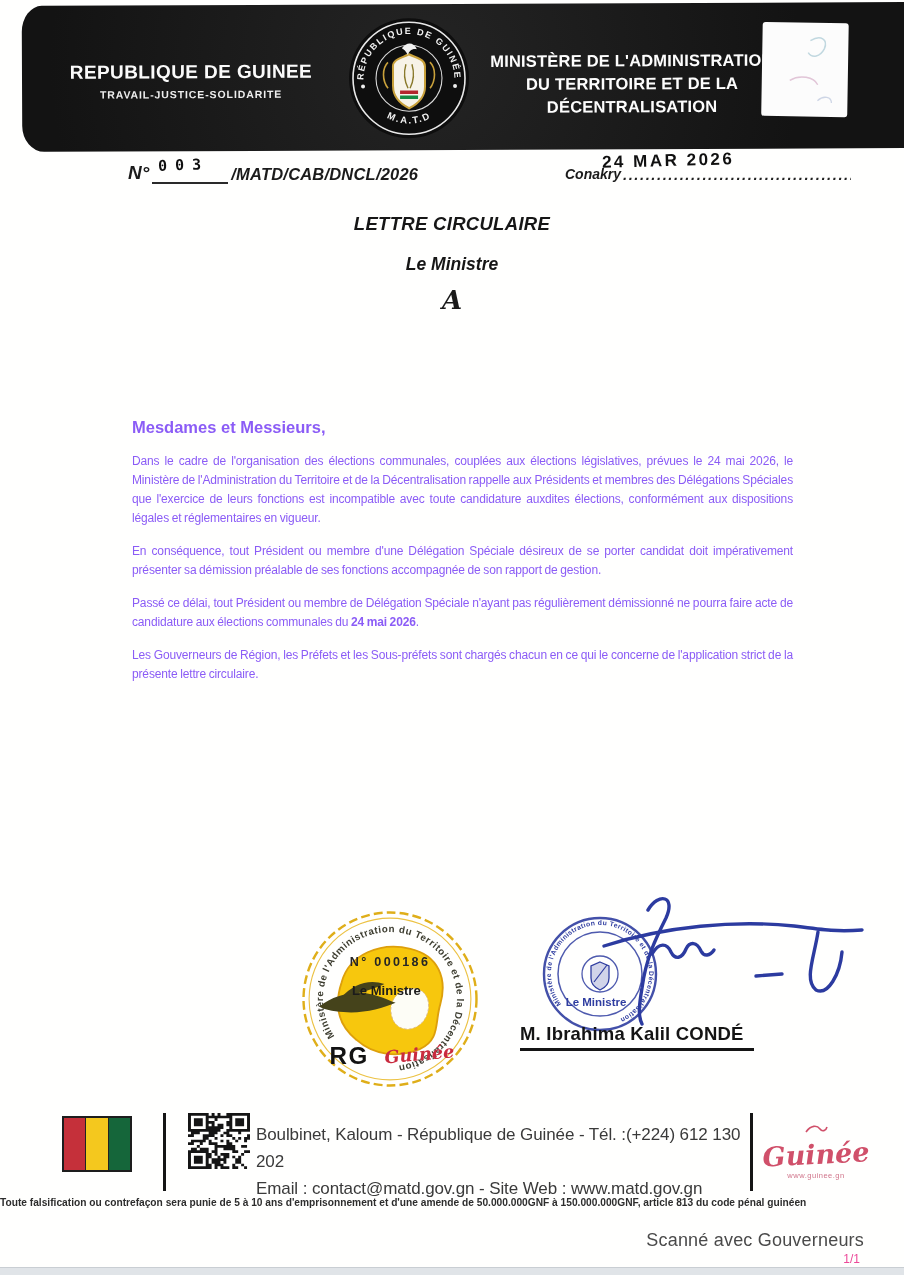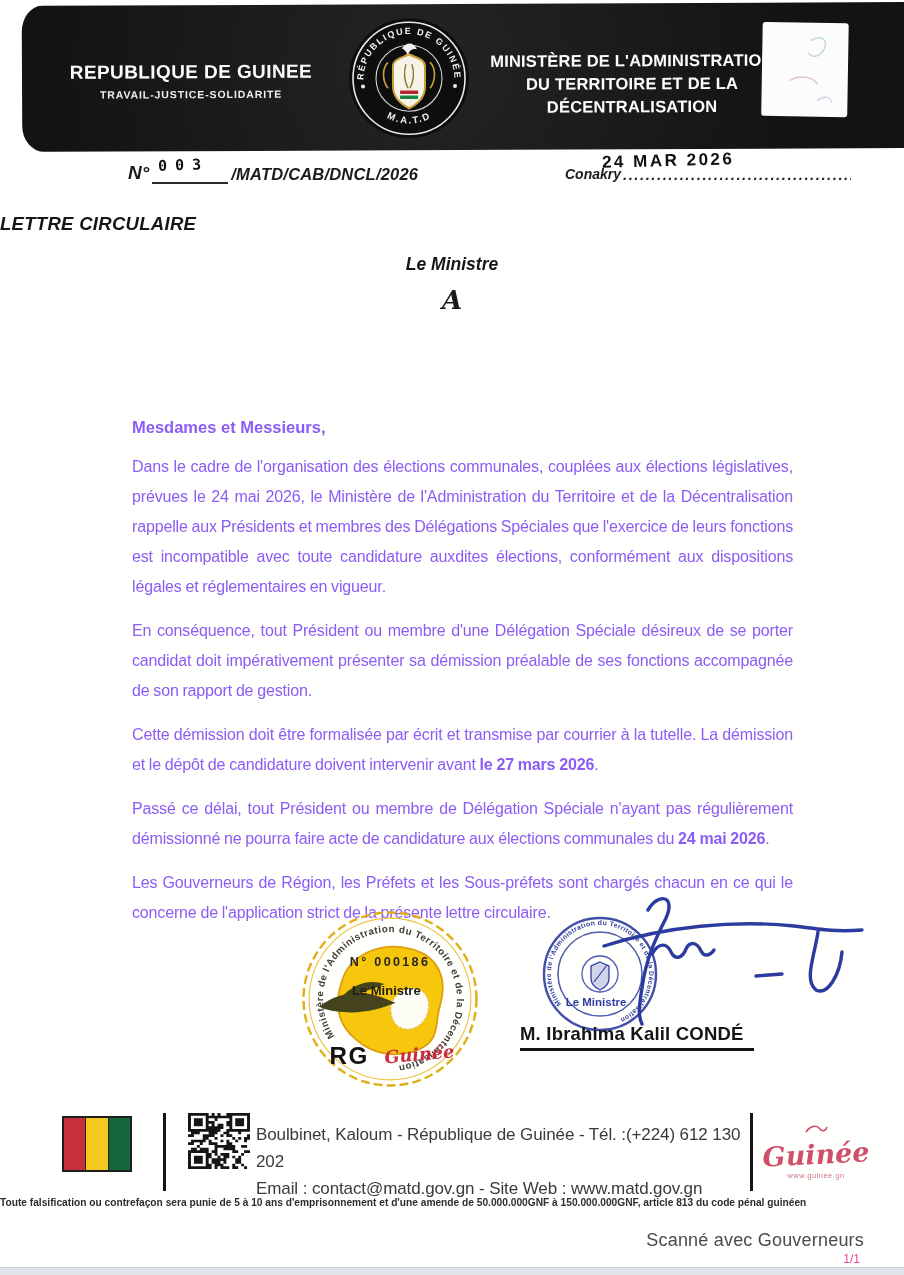--- a/index.html
+++ b/index.html
@@ -35,33 +35,33 @@
   .ref-right{position:absolute;left:540px;top:4px;display:flex;align-items:flex-end;
              font-style:italic;font-weight:bold;}
   .ref-city{font-size:14px;margin-left:25px;}
   .leader{position:relative;width:228px;height:22px;margin-left:2px;overflow:hidden;
           font-size:15px;font-weight:bold;letter-spacing:1.5px;color:#222;}
   .leader .dots{position:absolute;bottom:-1px;left:0;white-space:nowrap;}
   .date-stamp{position:absolute;left:62px;top:-9px;font-style:normal;font-size:17px;font-weight:bold;
               letter-spacing:2.5px;transform:rotate(-1.5deg);color:#101010;white-space:nowrap;}
 
   
-  .h-title{position:absolute;top:213px;left:0;width:100%;
+  .h-title{position:absolute;top:213px;left:0;width:100%;text-align:center;
            font-size:18.5px;font-weight:bold;font-style:italic;letter-spacing:.3px;color:#161616;}
   .h-from{position:absolute;top:254px;left:0;width:100%;text-align:center;
           font-size:17.5px;font-weight:bold;font-style:italic;color:#161616;}
   .h-a{position:absolute;top:285px;left:0;width:100%;text-align:center;
        font-family:"DejaVu Serif",serif;font-size:26px;font-weight:bold;font-style:italic;color:#1a1a1a;}
   .h-recips{position:absolute;top:333px;left:0;width:100%;text-align:center;
             font-size:18px;font-weight:bold;font-style:italic;line-height:30px;color:#141414;}
 
   
   .body{position:absolute;left:132px;top:416px;width:661px;color:#8b5cf6;}
   .salut{font-weight:bold;font-size:16.5px;line-height:23px;margin:0 0 13px;}
-  .para{font-size:16px;line-height:30px;text-align:justify;margin:0 0 14px;
+  .para{font-size:12px;line-height:19px;text-align:justify;margin:0 0 14px;
         letter-spacing:-.15px;word-spacing:-.5px;}
   .para .b{font-weight:bold;}
 
   
   .stamp-yellow{position:absolute;left:297px;top:906px;}
   .yring-t{font-size:10.5px;font-weight:600;fill:#3d3d30;letter-spacing:.6px;}
   .ynum{font-size:13.5px;font-weight:bold;fill:#262626;letter-spacing:2.5px;}
   .ytitle{font-size:14px;font-weight:bold;fill:#1b1b1b;}
   .yrg{font-size:26px;font-weight:bold;fill:#121212;letter-spacing:1.5px;}
   .ybrand{font-family:"DejaVu Serif",serif;font-style:italic;font-size:19px;font-weight:bold;fill:#c92b3f;}
@@ -161,21 +161,20 @@
 
   <div class="h-title">LETTRE CIRCULAIRE</div>
   <div class="h-from">Le Ministre</div>
   <div class="h-a">A</div>
 
   <div class="body">
     <p class="salut">Mesdames et Messieurs,</p>
     <div>
         <p class="para"><span>Dans le cadre de l'organisation des élections communales, couplées aux élections législatives, prévues le 24 mai 2026, le Ministère de l'Administration du Territoire et de la Décentralisation rappelle aux Présidents et membres des Délégations Spéciales que l'exercice de leurs fonctions est incompatible avec toute candidature auxdites élections, conformément aux dispositions légales et réglementaires en vigueur.</span></p>
         <p class="para"><span>En conséquence, tout Président ou membre d'une Délégation Spéciale désireux de se porter candidat doit impérativement présenter sa démission préalable de ses fonctions accompagnée de son rapport de gestion.</span></p>
-        <p class="para"><span>Cette démission doit être formalisée par écrit et transmise par courrier à la tutelle. La démission et le dépôt de candidature doivent intervenir avant </span><span class="b">le 27 mars 2026</span><span>.</span></p>
         <p class="para"><span>Passé ce délai, tout Président ou membre de Délégation Spéciale n'ayant pas régulièrement démissionné ne pourra faire acte de candidature aux élections communales du </span><span class="b">24 mai 2026</span><span>.</span></p>
         <p class="para"><span>Les Gouverneurs de Région, les Préfets et les Sous-préfets sont chargés chacun en ce qui le concerne de l'application strict de la présente lettre circulaire.</span></p>
       </div>
   </div>
 
   <svg class="stamp-yellow" width="186" height="186" viewBox="-100 -100 200 200">
     <circle r="93" fill="none" stroke="#dfae19" stroke-width="2.6" stroke-dasharray="9.5 4.5"></circle>
     <circle r="87" fill="none" stroke="#ecc243" stroke-width="1.2"></circle>
     <defs>
         <path id="yring" d="M -72 0 A 72 72 0 1 1 72 0 A 72 72 0 1 1 -72 0"></path>

